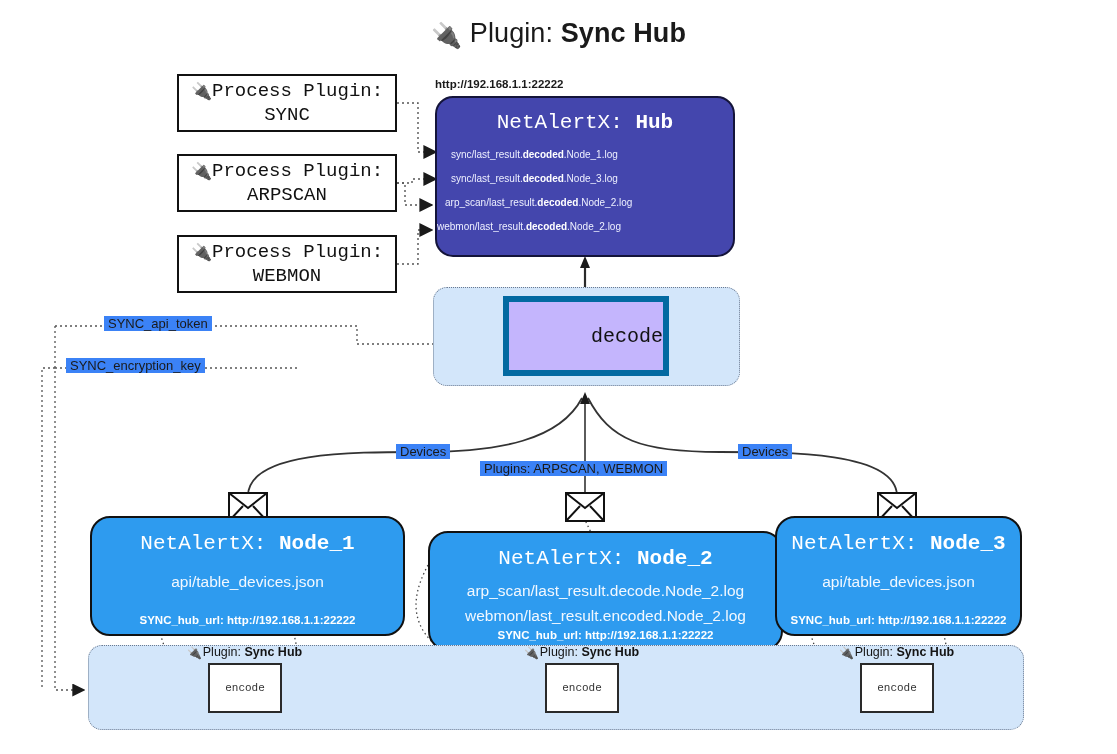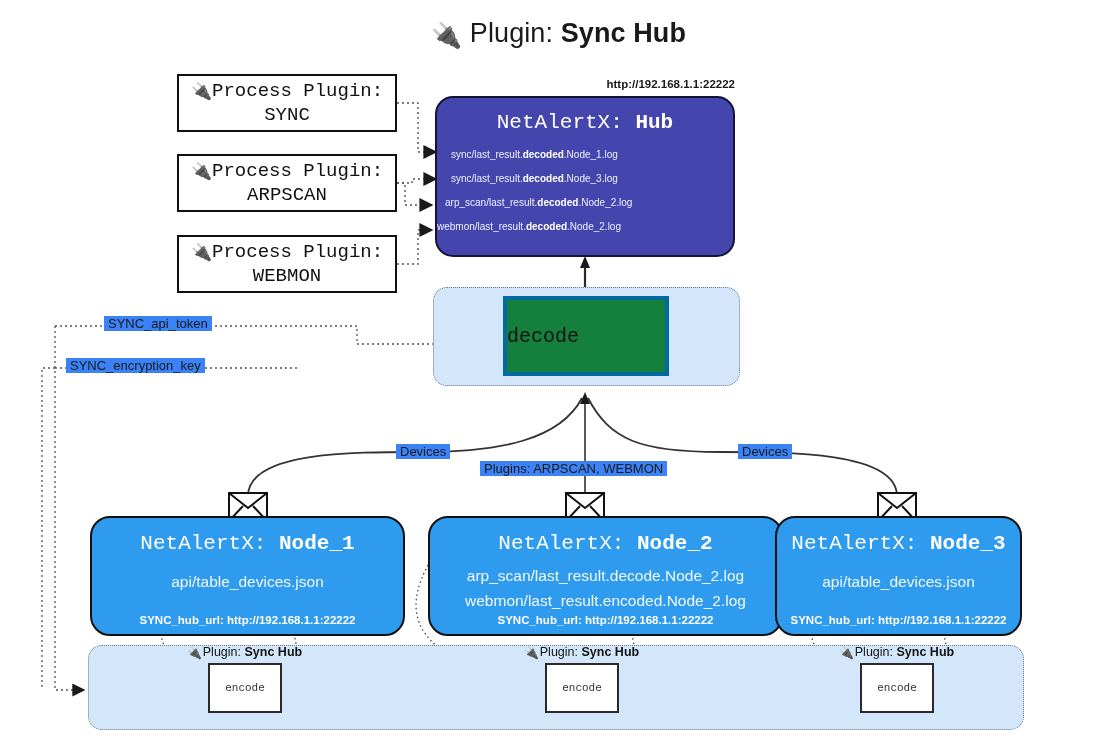--- a/index.html
+++ b/index.html
@@ -21,38 +21,38 @@
         align-items:center;justify-content:center;
         font-family:"Liberation Mono","DejaVu Sans Mono",monospace;
         font-size:19px;line-height:24px;color:#111;}
   .pbox .l1{white-space:nowrap;}
   .pbox .l2{white-space:nowrap;}
   .pbox .plug{font-family:"DejaVu Sans",sans-serif;font-size:17px;vertical-align:-1px;}
 
   
   .hub{position:absolute;background:#4446ad;border:2px solid #14143a;
        border-radius:18px;box-sizing:border-box;}
-  .hub-url{position:absolute;text-align:right;font-size:11.5px;
+  .hub-url{position:absolute;text-align:left;font-size:11.5px;
            font-weight:700;color:#1a1a1a;white-space:nowrap;}
   .hub-title{margin-top:13px;text-align:center;color:#ffffff;
              font-family:"Liberation Mono","DejaVu Sans Mono",monospace;
              font-size:21px;white-space:nowrap;}
   .hub-title b{font-weight:700;}
   .hub-lines{margin-top:10px;display:flex;flex-direction:column;gap:3px;
              padding-left:14px;}
   .hub-line{color:#eef0ff;font-size:10px;line-height:21px;white-space:nowrap;}
   .hub-line b{font-weight:700;color:#ffffff;}
 
   
   .cluster{position:absolute;background:#d3e6fa;border:1.6px dotted #6b7a90;
            border-radius:14px;box-sizing:border-box;}
 
   
-  .decode{position:absolute;background:#15803d;border:4px solid #0369a1;
-          box-sizing:border-box;display:flex;align-items:center;justify-content:flex-start;
+  .decode{position:absolute;background:#c4b5fd;border:6px solid #0369a1;
+          box-sizing:border-box;display:flex;align-items:center;justify-content:flex-end;
           font-family:"Liberation Mono","DejaVu Sans Mono",monospace;
           font-size:20px;color:#111;}
 
   
   .node{position:absolute;background:#2e9bef;border:2.5px solid #111;
         border-radius:20px;box-sizing:border-box;}
   .node-title{margin-top:14px;text-align:center;color:#ffffff;
               font-family:"Liberation Mono","DejaVu Sans Mono",monospace;
               font-size:21px;white-space:nowrap;}
   .node-title b{font-weight:700;}
@@ -212,21 +212,21 @@
     <div class="node-title">
       <span>NetAlertX:</span>
       <b>Node_1</b>
     </div>
     <div class="node-lines">
       <div class="node-line">api/table_devices.json</div>
     </div>
     <div class="node-foot">SYNC_hub_url: http://192.168.1.1:22222</div>
   </div>
 
-  <div class="node" style="left:428px;top:516px;width:355px;height:120px;">
+  <div class="node" style="left:428px;top:531px;width:355px;height:120px;">
     <div class="node-title">
       <span>NetAlertX:</span>
       <b>Node_2</b>
     </div>
     <div class="node-lines" style="margin-top:8px;">
       <div class="node-line">arp_scan/last_result.decode.Node_2.log</div>
       <div class="node-line">webmon/last_result.encoded.Node_2.log</div>
     </div>
     <div class="node-foot">SYNC_hub_url: http://192.168.1.1:22222</div>
   </div>

